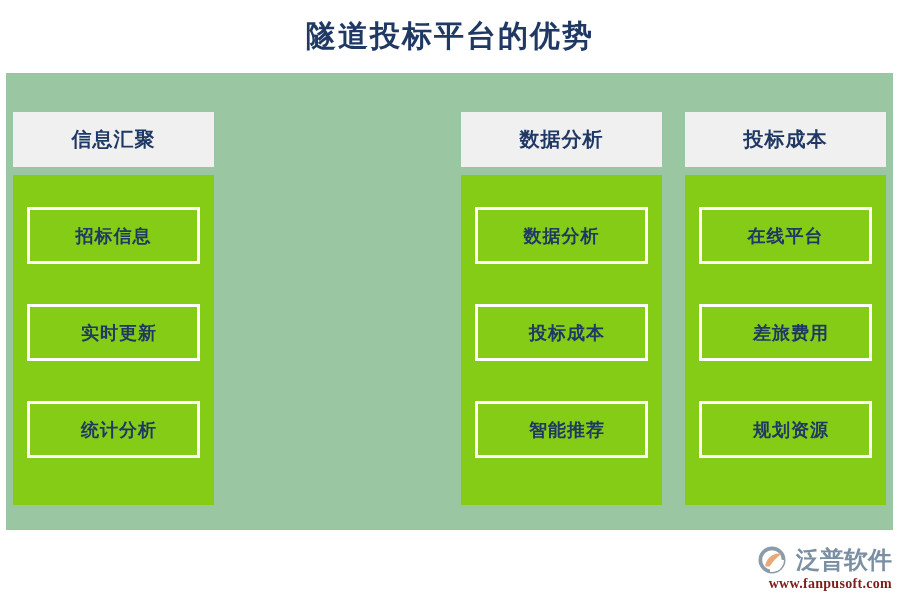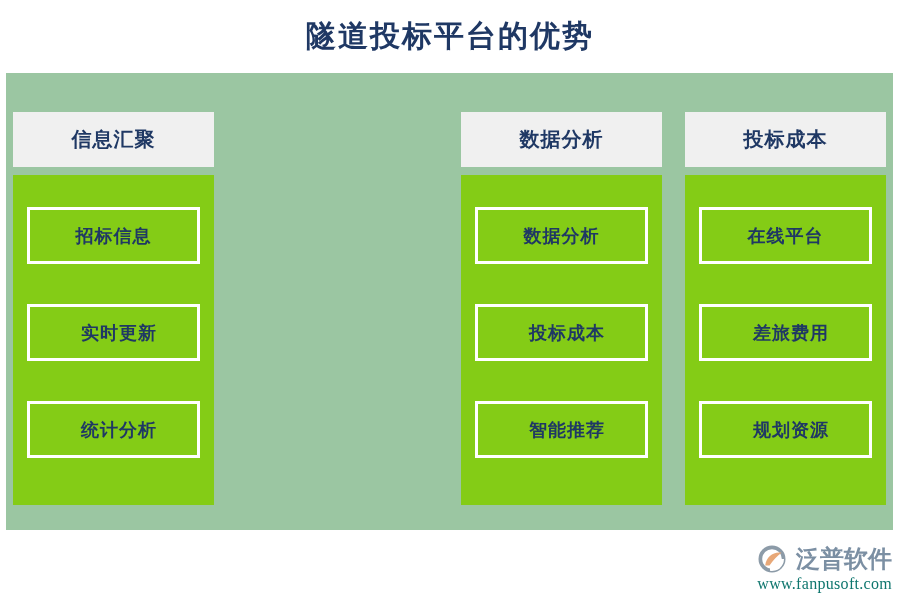--- a/index.html
+++ b/index.html
@@ -126,23 +126,23 @@
   .logo-word {
     color: #7b8fa3;
     font-size: 24px;
     font-weight: bold;
     letter-spacing: 0px;
     white-space: nowrap;
     line-height: 1;
     font-family: "Liberation Sans", sans-serif;
   }
   .logo-url {
-    color: #0f766e;
-    font-size: 16px;
-    font-weight: normal;
+    color: #7f1d1d;
+    font-size: 14px;
+    font-weight: bold;
     letter-spacing: 0.3px;
     white-space: nowrap;
     margin-top: 1px;
     font-family: "Liberation Serif", serif;
   }
 </style>
 </head>
 <body>
 
 <div id="page-title">隧道投标平台的优势</div>

